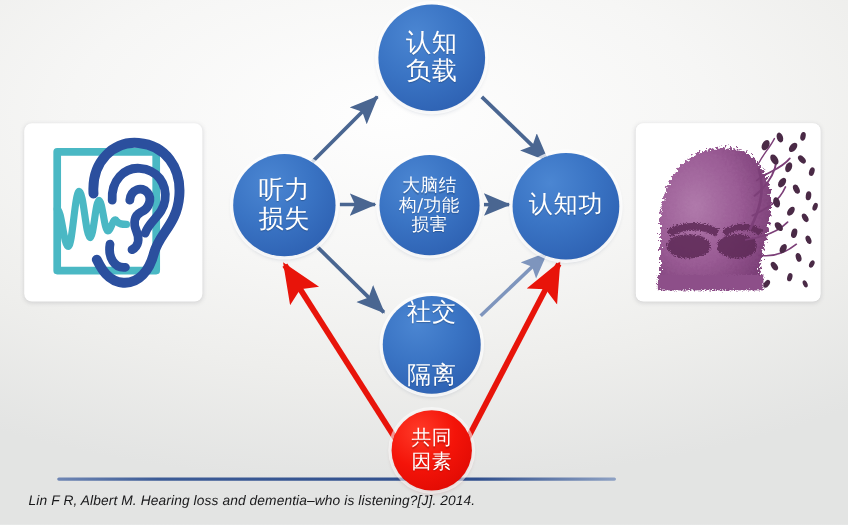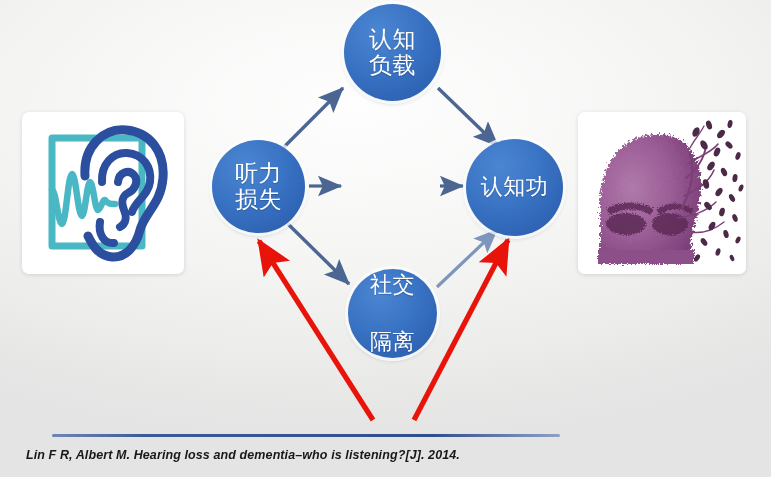--- a/index.html
+++ b/index.html
@@ -63,21 +63,21 @@
 
   
   #divider {
     position:absolute; left:52px; top:434px; width:508px; height:3px;
     background:linear-gradient(90deg,#6f86b4 0%, #3c5b96 18%, #2f4e8c 75%, #8fa2c4 100%);
     border-radius:2px;
   }
   #citation {
     position:absolute; left:26px; top:448px;
     font-family:"Liberation Sans", sans-serif;
-    font-style:italic; font-weight:bold;
+    font-style:italic; font-weight:normal;
     font-size:12.5px; color:#18181a;
     letter-spacing:.1px;
     white-space:nowrap;
   }
   #watermark {
     position:absolute; left:582px; top:429px;
     display:flex; align-items:center; gap:8px;
   }
   #watermark .wm-text {
     font-family:"DejaVu Sans", sans-serif;
@@ -126,30 +126,39 @@
   <div class="node blue" id="n-cogload">
     <span class="ln">认知</span>
     <span class="ln">负载</span>
   </div>
 
   <div class="node blue" id="n-hearing">
     <span class="ln">听力</span>
     <span class="ln">损失</span>
   </div>
 
+  <div class="node blue" id="n-brain">
+    <span class="ln">大脑结</span>
+    <span class="ln">构/功能</span>
+    <span class="ln">损害</span>
+  </div>
 
   <div class="node blue" id="n-cogdecl">
     <span class="ln">认知功</span>
   </div>
 
   <div class="node blue" id="n-social">
     <span class="ln">社交</span>
     <span class="ln">隔离</span>
   </div>
 
+  <div class="node red" id="n-common">
+    <span class="ln">共同</span>
+    <span class="ln">因素</span>
+  </div>
 
   <div class="sideimg" id="ear-card">
     <svg viewBox="0 0 162 162">
 
       <path d="M30 26 H120 V134 H30 Z" fill="none" stroke="#4ab8c4" stroke-width="7" stroke-linejoin="round" stroke-linecap="round"></path>
 
       <path d="M30 78 C34 78 36 112 40 112 C44 112 46 62 50 62 C54 62 56 104 60 104
                C63 104 65 70 68 70 C71 70 73 98 76 98 C79 98 81 84 84 89 C86 92 89 92 93 92" fill="none" stroke="#4ab8c4" stroke-width="6.5" stroke-linecap="round" stroke-linejoin="round"></path>
 
       <path d="M63 64 C61 34 82 16 104 18 C128 20 143 40 141 66

